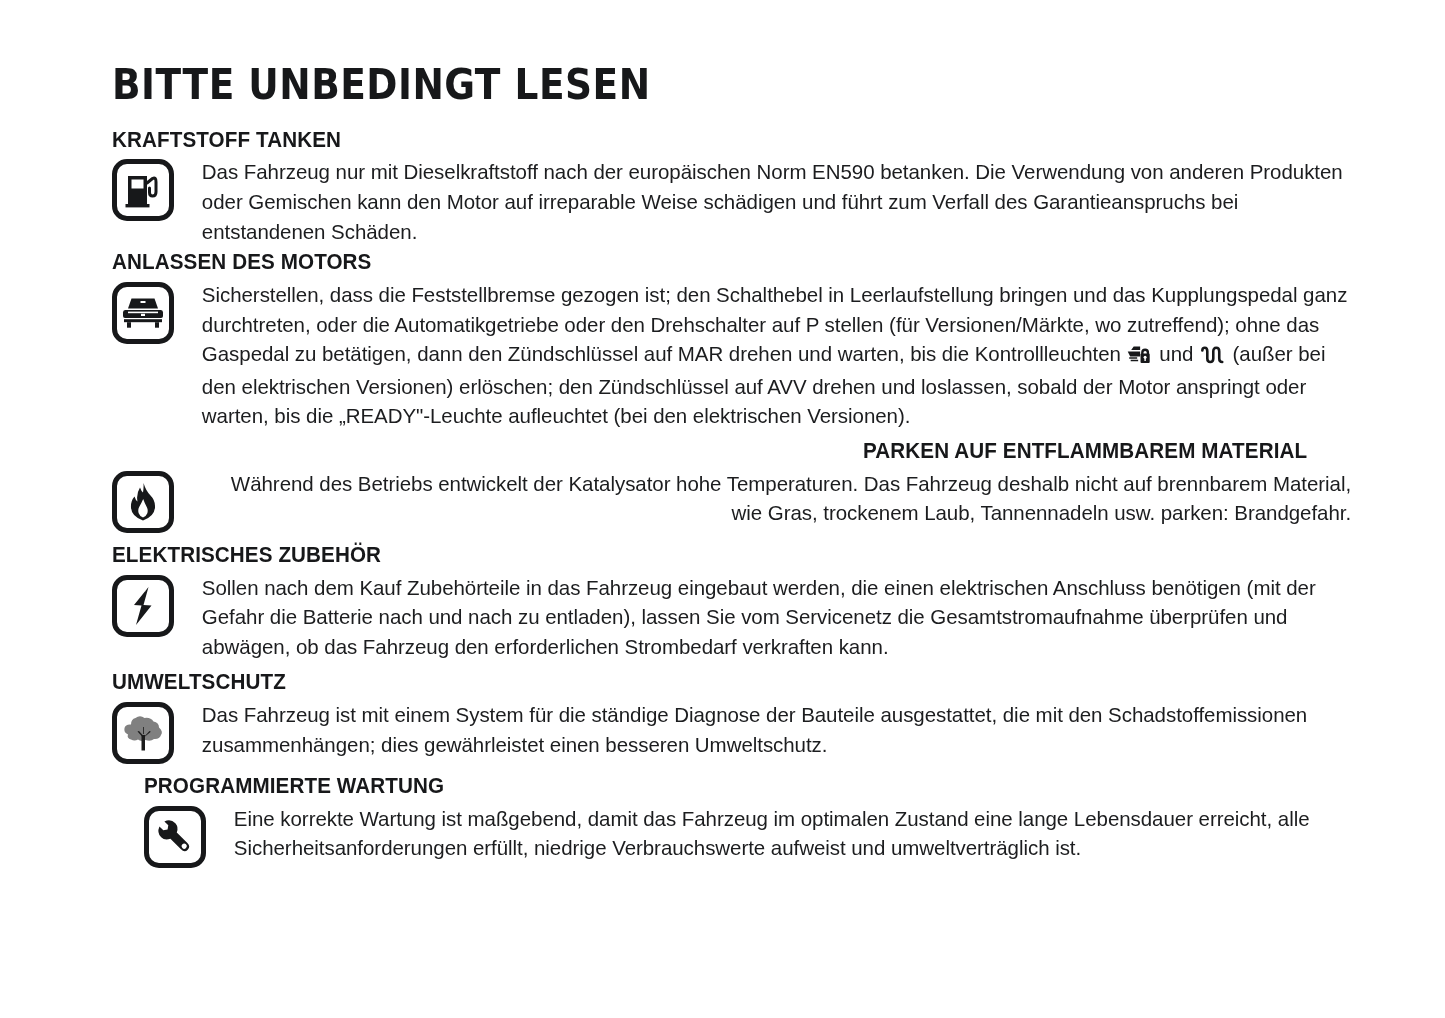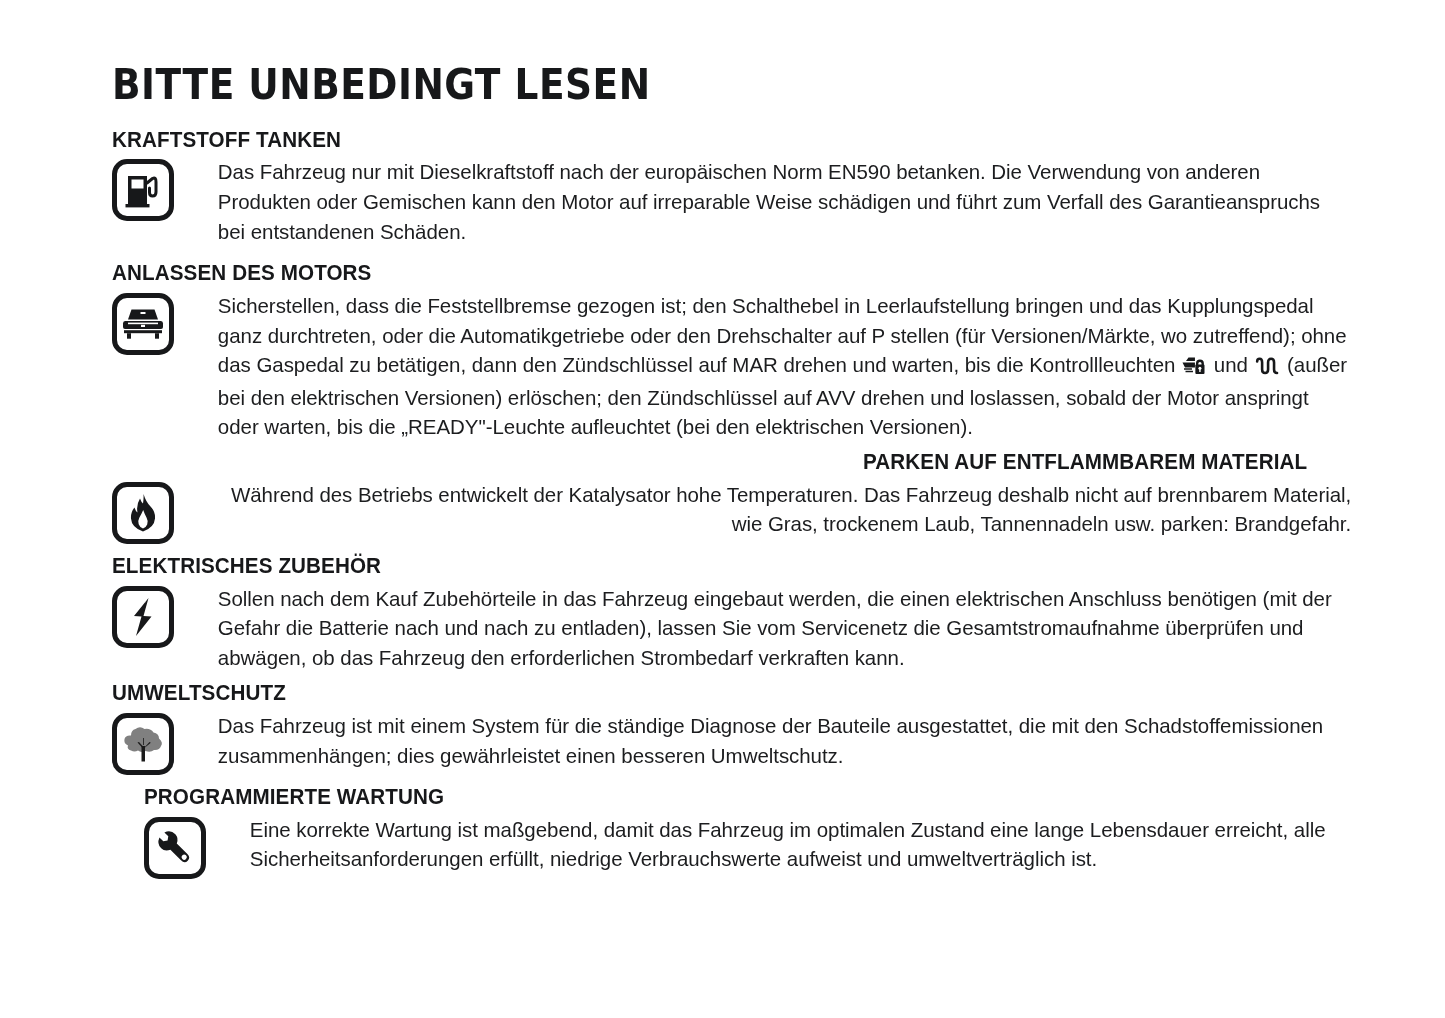--- a/index.html
+++ b/index.html
@@ -45,21 +45,21 @@
     letter-spacing: 0.1px;
     color: #17181a;
     font-family: "Liberation Sans", sans-serif;
     transform: scaleX(0.96);
     transform-origin: left center;
     line-height: 1.2;
   }
   .sec-body {
     display: flex;
     align-items: flex-start;
-    gap: 16px;
+    gap: 0;
   }
   .icon-box {
     flex: 0 0 auto;
     width: 62px;
     height: 62px;
     border: 5px solid #17181a;
     border-radius: 15px;
     box-sizing: border-box;
     display: flex;
     align-items: center;
@@ -78,21 +78,21 @@
     transform: scaleX(0.995);
     transform-origin: left top;
   }
   .sec-text p { margin: 0; }
   .inline-ico {
     display: inline-block;
     vertical-align: -3px;
     margin: 0 1px;
   }
   
-  .sec-fuel       { margin-bottom: 15px; }
+  .sec-fuel       { margin-bottom: 4px; }
   .sec-engine     { margin-bottom: 8px; }
   .sec-park       { margin-bottom: 10px; text-align: right; }
   .sec-env        { margin-bottom: 10px; }
   .sec-electric   { margin-bottom: 9px; }
   .sec-maintenance{ margin-bottom: 0; margin-left: 32px; }
 </style>
 </head>
 <body>
 
 <div class="page">

